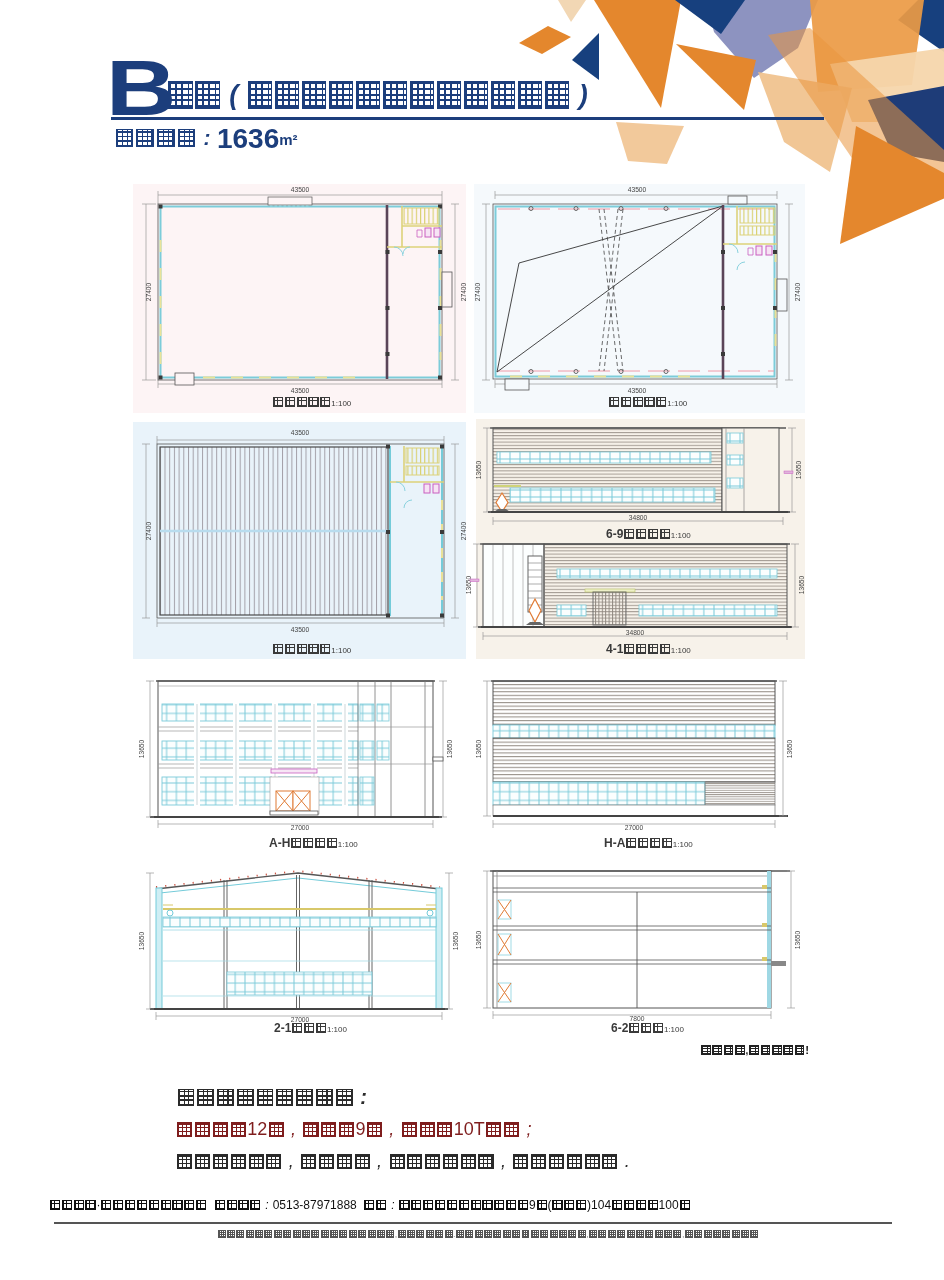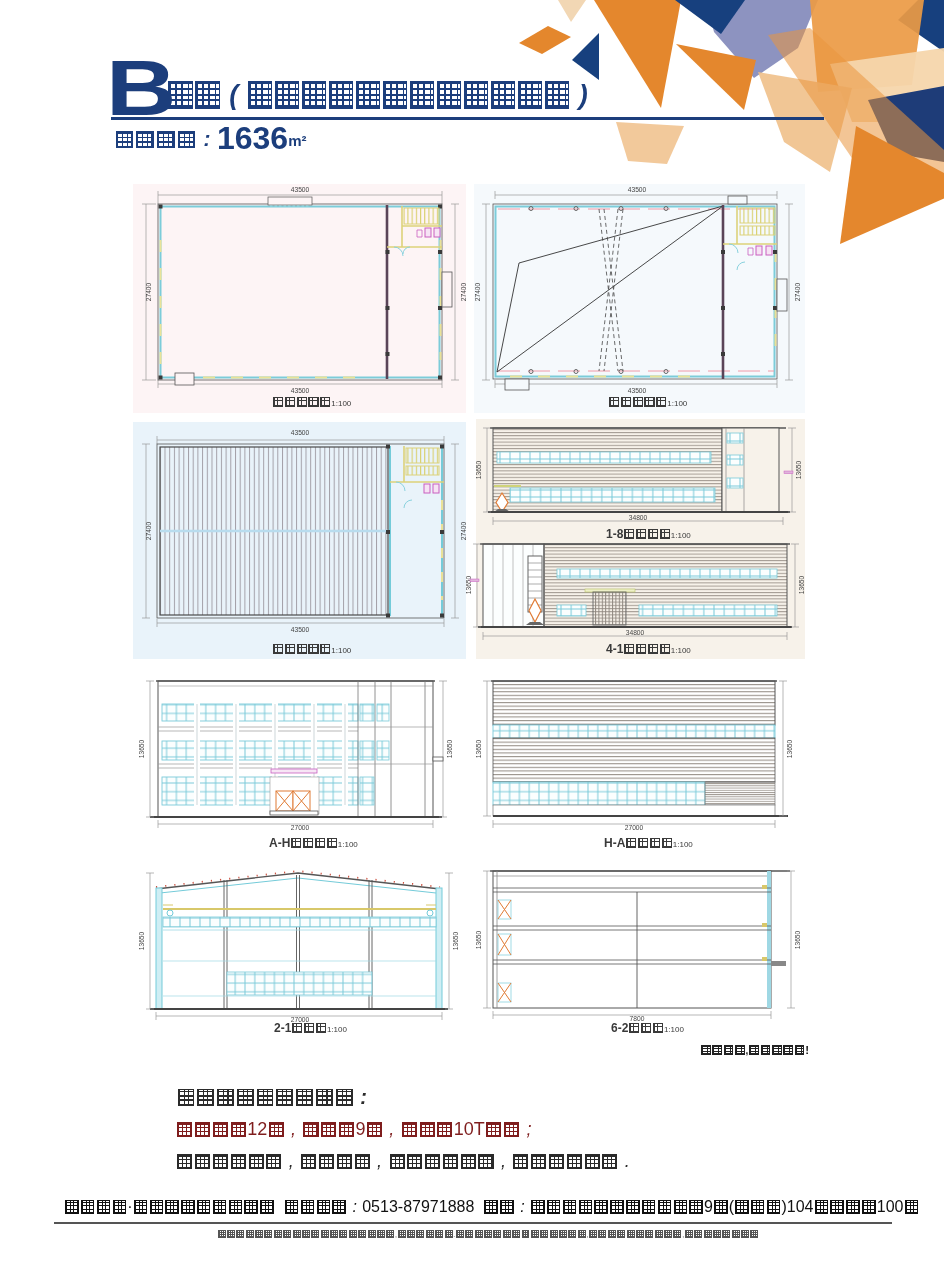--- a/index.html
+++ b/index.html
@@ -59,21 +59,21 @@
 
 <div class="abs navy" style="left:106px;top:49px;font-size:78px;font-weight:bold;line-height:1;transform:scale(1.25,1);transform-origin:0 0">B</div>
 
 <div class="abs navy t1" style="left:167px;top:80px;font-size:27px;font-weight:bold;line-height:1.18">
 <i class="k"></i><i class="k"></i><i class="p">(</i><i class="k"></i><i class="k"></i><i class="k"></i><i class="k"></i><i class="k"></i><i class="k"></i><i class="k"></i><i class="k"></i><i class="k"></i><i class="k"></i><i class="k"></i><i class="k"></i><i class="p">)</i>
 </div>
 
 <div class="abs" style="left:111px;top:117px;width:713px;height:3px;background:#1c3e7c"></div>
 
 <div class="abs navy" style="left:114px;top:125px;font-size:21px;font-weight:bold;line-height:26px">
-<i class="k"></i><i class="k"></i><i class="k"></i><i class="k"></i><i class="p">:</i><span style="font-size:32px;vertical-align:-.09em">1636</span><span style="font-size:15px">m²</span>
+<i class="k"></i><i class="k"></i><i class="k"></i><i class="k"></i><i class="p">:</i><span style="font-size:28px;vertical-align:-.09em">1636</span><span style="font-size:15px">m²</span>
 </div>
 
 <svg id="dw" class="abs" style="left:0;top:0" width="944" height="1280" viewBox="0 0 944 1280">
 <defs>
 <pattern id="sid" width="4" height="3.2" patternUnits="userSpaceOnUse">
           <rect width="4" height="1" fill="#a09890"></rect>
         </pattern>
 <pattern id="sid2" width="4" height="3.6" patternUnits="userSpaceOnUse">
           <rect width="4" height="1.1" fill="#9a938c"></rect>
         </pattern>
@@ -503,21 +503,21 @@
 </svg>
 
 <div id="caps" style="font-weight:bold;color:#3a3a3a">
 
   <div class="abs" style="left:272px;top:396px;font-size:12px;line-height:1"><i class="k"></i><i class="k"></i><i class="k"></i><i class="k"></i><i class="k"></i><span style="font-size:8px;font-weight:normal">1:100</span></div>
 
   <div class="abs" style="left:608px;top:396px;font-size:12px;line-height:1"><i class="k"></i><i class="k"></i><i class="k"></i><i class="k"></i><i class="k"></i><span style="font-size:8px;font-weight:normal">1:100</span></div>
 
   <div class="abs" style="left:272px;top:643px;font-size:12px;line-height:1"><i class="k"></i><i class="k"></i><i class="k"></i><i class="k"></i><i class="k"></i><span style="font-size:8px;font-weight:normal">1:100</span></div>
 
-  <div class="abs" style="left:606px;top:528px;font-size:12px;line-height:1"><span>1-8</span><i class="k"></i><i class="k"></i><i class="k"></i><i class="k"></i><span style="font-size:8px;font-weight:normal">1:100</span></div>
+  <div class="abs" style="left:606px;top:528px;font-size:12px;line-height:1"><span>6-9</span><i class="k"></i><i class="k"></i><i class="k"></i><i class="k"></i><span style="font-size:8px;font-weight:normal">1:100</span></div>
 
   <div class="abs" style="left:606px;top:643px;font-size:12px;line-height:1"><span>4-1</span><i class="k"></i><i class="k"></i><i class="k"></i><i class="k"></i><span style="font-size:8px;font-weight:normal">1:100</span></div>
 
   <div class="abs" style="left:269px;top:837px;font-size:12px;line-height:1"><span>A-H</span><i class="k"></i><i class="k"></i><i class="k"></i><i class="k"></i><span style="font-size:8px;font-weight:normal">1:100</span></div>
 
   <div class="abs" style="left:604px;top:837px;font-size:12px;line-height:1"><span>H-A</span><i class="k"></i><i class="k"></i><i class="k"></i><i class="k"></i><span style="font-size:8px;font-weight:normal">1:100</span></div>
 
   <div class="abs" style="left:274px;top:1022px;font-size:12px;line-height:1"><span>2-1</span><i class="k"></i><i class="k"></i><i class="k"></i><span style="font-size:8px;font-weight:normal">1:100</span></div>
 
   <div class="abs" style="left:611px;top:1022px;font-size:12px;line-height:1"><span>6-2</span><i class="k"></i><i class="k"></i><i class="k"></i><span style="font-size:8px;font-weight:normal">1:100</span></div>
@@ -530,21 +530,21 @@
 <div class="abs" style="left:176px;top:1087px;font-size:20px;font-weight:bold;color:#2a2a2a;line-height:1">
 <i class="k"></i><i class="k"></i><i class="k"></i><i class="k"></i><i class="k"></i><i class="k"></i><i class="k"></i><i class="k"></i><i class="k"></i><i class="p">:</i>
 </div>
 <div class="abs" style="left:176px;top:1120px;font-size:18px;color:#7f1d1d;line-height:1">
 <i class="k"></i><i class="k"></i><i class="k"></i><i class="k"></i>12<i class="k"></i><i class="p">,</i><i class="k"></i><i class="k"></i><i class="k"></i>9<i class="k"></i><i class="p">,</i><i class="k"></i><i class="k"></i><i class="k"></i>10T<i class="k"></i><i class="k"></i><i class="p">;</i>
 </div>
 <div class="abs" style="left:176px;top:1152px;font-size:18px;color:#2a2a2a;line-height:1">
 <i class="k"></i><i class="k"></i><i class="k"></i><i class="k"></i><i class="k"></i><i class="k"></i><i class="p">,</i><i class="k"></i><i class="k"></i><i class="k"></i><i class="k"></i><i class="p">,</i><i class="k"></i><i class="k"></i><i class="k"></i><i class="k"></i><i class="k"></i><i class="k"></i><i class="p">,</i><i class="k"></i><i class="k"></i><i class="k"></i><i class="k"></i><i class="k"></i><i class="k"></i><i class="p">.</i>
 </div>
 
-<div class="abs" style="left:64px;top:1199px;font-size:16px;color:#111;line-height:1;white-space:nowrap">
+<div class="abs" style="left:49px;top:1199px;font-size:12px;color:#111;line-height:1;white-space:nowrap">
 <i class="k"></i><i class="k"></i><i class="k"></i><i class="k"></i>·<i class="k"></i><i class="k"></i><i class="k"></i><i class="k"></i><i class="k"></i><i class="k"></i><i class="k"></i><i class="k"></i><i class="k"></i>&nbsp;&nbsp;<i class="k"></i><i class="k"></i><i class="k"></i><i class="k"></i><i class="p">:</i>0513-87971888&nbsp;&nbsp;<i class="k"></i><i class="k"></i><i class="p">:</i><i class="k"></i><i class="k"></i><i class="k"></i><i class="k"></i><i class="k"></i><i class="k"></i><i class="k"></i><i class="k"></i><i class="k"></i><i class="k"></i><i class="k"></i>9<i class="k"></i>(<i class="k"></i><i class="k"></i><i class="k"></i>)104<i class="k"></i><i class="k"></i><i class="k"></i><i class="k"></i>100<i class="k"></i>
 </div>
 
 <div class="abs" style="left:54px;top:1222px;width:838px;height:1.6px;background:#555"></div>
 
 <div class="abs" style="left:16px;top:1229px;width:944px;text-align:center;font-size:9.5px;color:#555;line-height:1">
 <span id="disc"><i class="k"></i><i class="k"></i><i class="k"></i><i class="k"></i><i class="k"></i><i class="k"></i><i class="k"></i><i class="k"></i><i class="k"></i><i class="k"></i><i class="k"></i><i class="k"></i><i class="k"></i><i class="k"></i><i class="k"></i><i class="k"></i><i class="k"></i><i class="k"></i><i class="k"></i><span style="font-size:7px">,</span><i class="k"></i><i class="k"></i><i class="k"></i><i class="k"></i><i class="k"></i><i class="k"></i><span style="font-size:7px">.</span><i class="k"></i><i class="k"></i><i class="k"></i><i class="k"></i><i class="k"></i><i class="k"></i><i class="k"></i><i class="k"></i><i class="k"></i><i class="k"></i><i class="k"></i><i class="k"></i><i class="k"></i><i class="k"></i><span style="font-size:7px">,</span><i class="k"></i><i class="k"></i><i class="k"></i><i class="k"></i><i class="k"></i><i class="k"></i><i class="k"></i><i class="k"></i><i class="k"></i><i class="k"></i><span style="font-size:7px">,</span><i class="k"></i><i class="k"></i><i class="k"></i><i class="k"></i><i class="k"></i><i class="k"></i><i class="k"></i><i class="k"></i></span>
 </div>
 
 </div>

